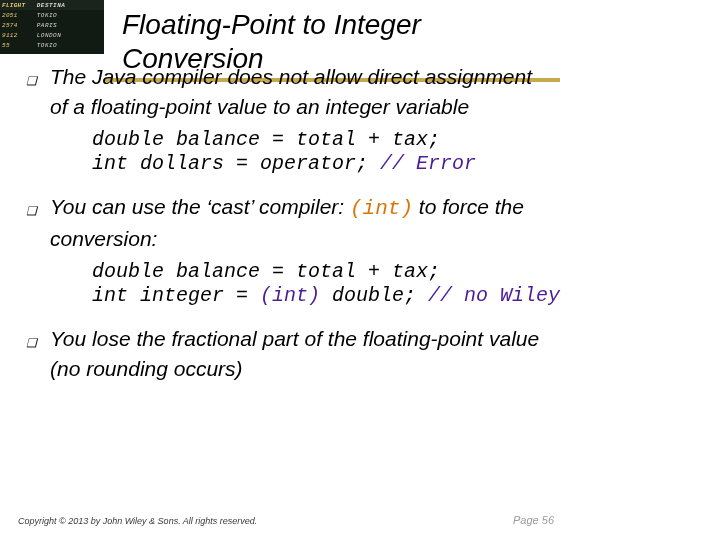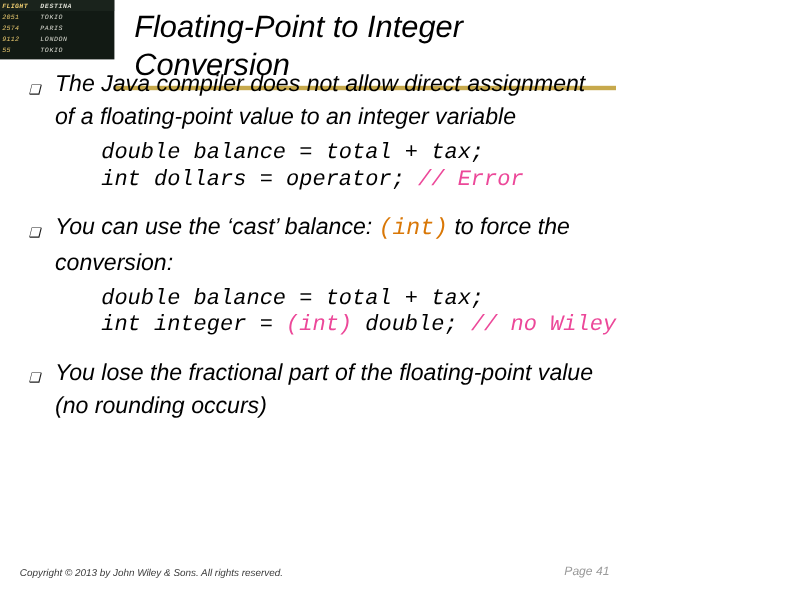--- a/index.html
+++ b/index.html
@@ -98,21 +98,21 @@
   }
   .code-block {
     margin: 4px 0 16px 66px;
     font-family: "Courier New", Courier, monospace;
     font-size: 20px;
     line-height: 24px;
     color: #000;
     white-space: pre;
   }
   .code-orange {
-    color: #ec4899;
+    color: #4c1d95;
   }
   .cast-orange {
     color: #d97706;
     font-family: "Courier New", Courier, monospace;
   }
   .footer-copy {
     position: absolute;
     left: 18px;
     bottom: 14px;
     font-size: 9px;
@@ -165,29 +165,29 @@
       <div class="bullet-mark">❑</div>
       <div class="bullet-text">The Java compiler does not allow direct assignment of a floating-point value to an integer variable</div>
     </div>
 
     <div class="code-block"><span>double balance = total + tax;</span>
 <span>int dollars = operator; </span><span class="code-orange">// Error</span></div>
 
     <div class="bullet-block">
       <div class="bullet-mark">❑</div>
       <div class="bullet-text">
-        <span>You can use the ‘cast’ balance: </span><span class="cast-orange">(int)</span><span> to force the conversion:</span>
+        <span>You can use the ‘cast’ compiler: </span><span class="cast-orange">(int)</span><span> to force the conversion:</span>
       </div>
     </div>
 
     <div class="code-block"><span>double balance = total + tax;</span>
 <span>int integer = </span><span class="code-orange">(int)</span><span> double; </span><span class="code-orange">// no Wiley</span></div>
 
     <div class="bullet-block">
       <div class="bullet-mark">❑</div>
       <div class="bullet-text">You lose the fractional part of the floating-point value (no rounding occurs)</div>
     </div>
 
   </div>
 
   <div class="footer-copy">Copyright © 2013 by John Wiley &amp; Sons. All rights reserved.</div>
-  <div class="footer-page">Page 41</div>
+  <div class="footer-page">Page 56</div>
 </div>
 
 </body></html>

